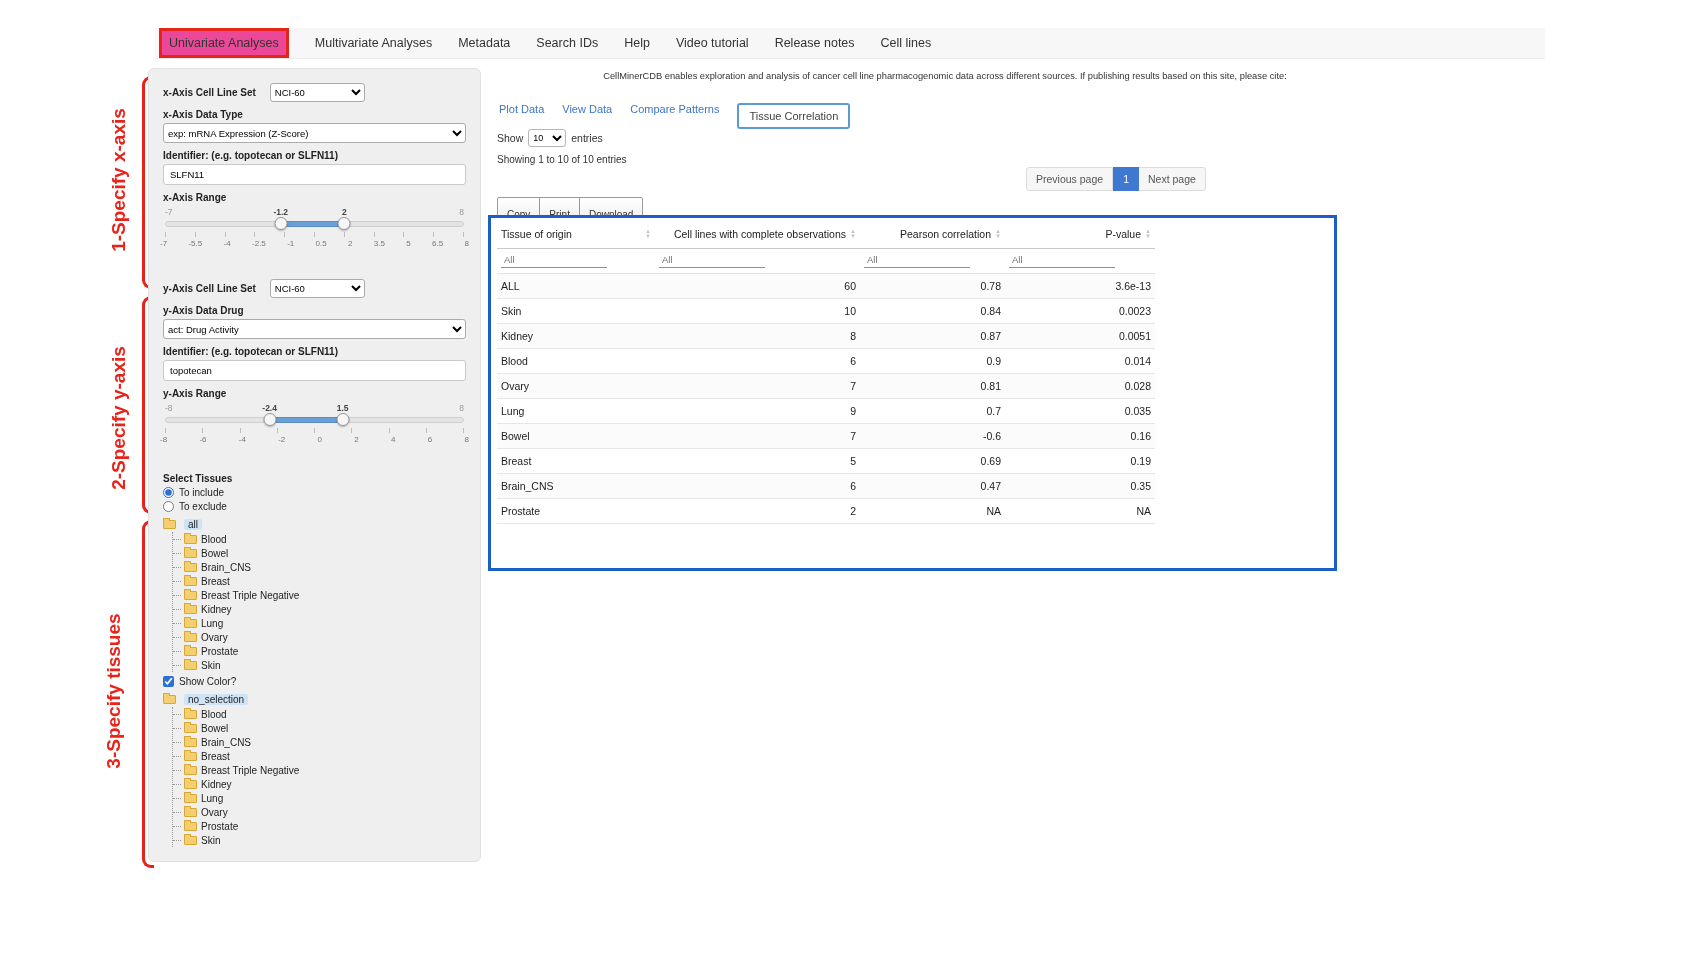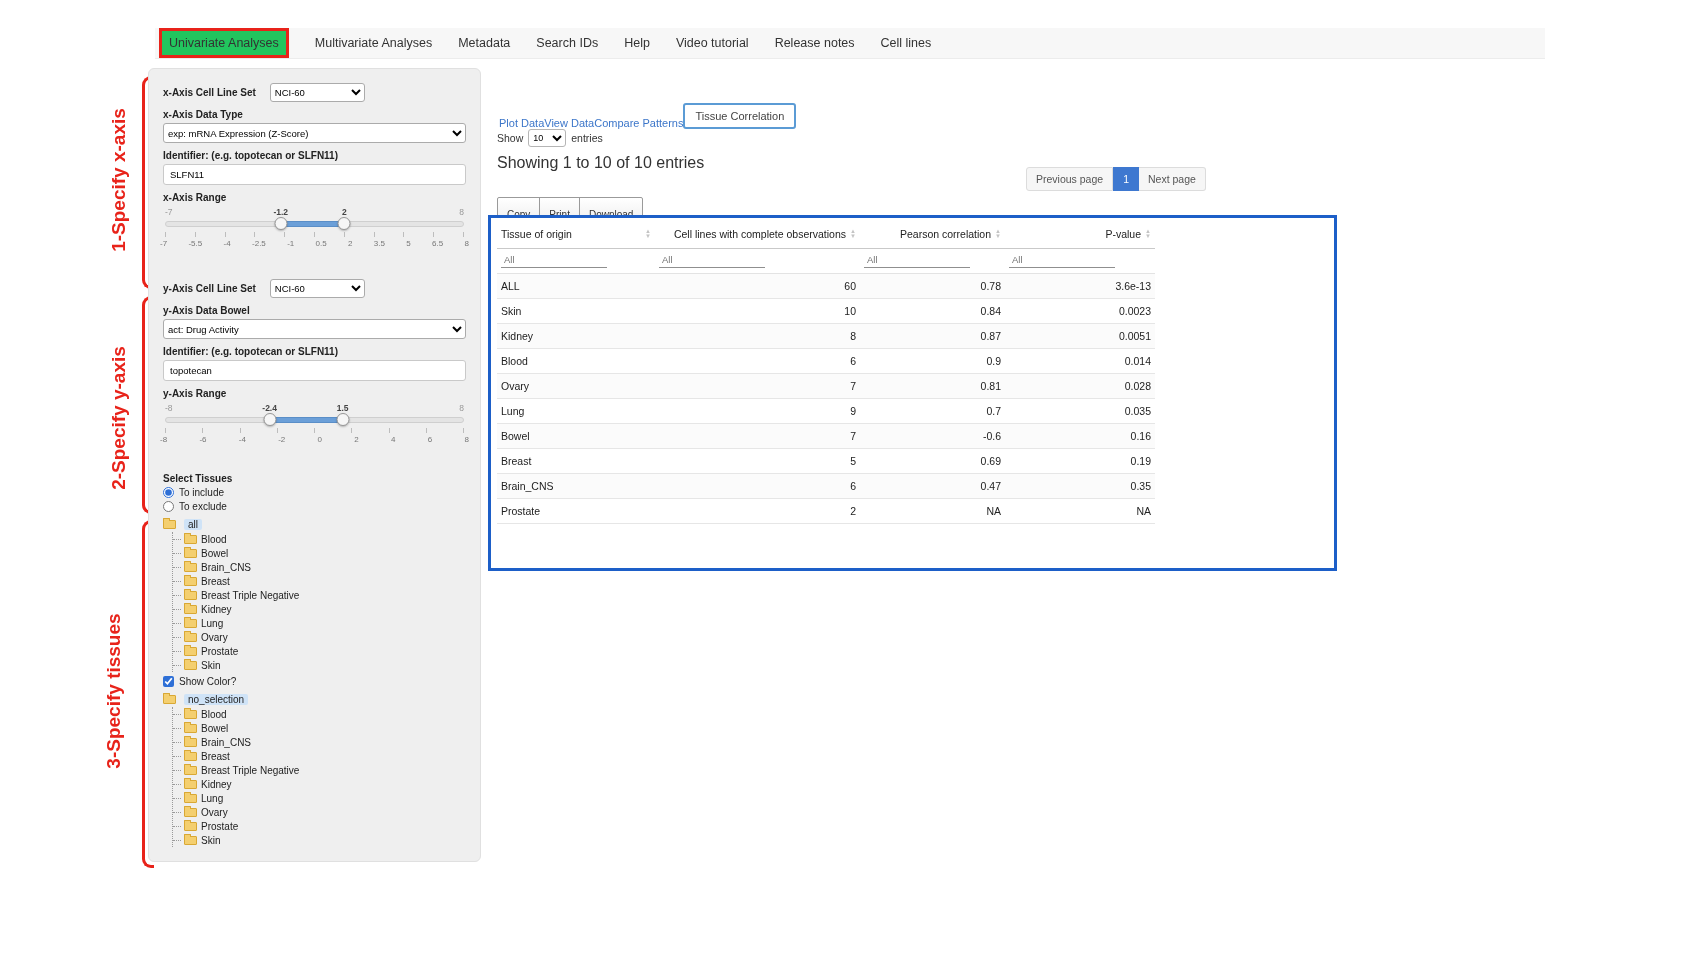--- a/index.html
+++ b/index.html
@@ -3,21 +3,21 @@
 <meta charset="utf-8">
 <style>
 :root{--red:#e8231a;--blue:#1d5fc8;--accent:#3e78d0;--link:#3c76c9}
 *{box-sizing:border-box}
 html,body{margin:0;padding:0;background:#fff}
 #app{position:relative;width:1700px;height:956px;background:#fff;font-family:"Liberation Sans",sans-serif;overflow:hidden}
 
 
 .topnav{position:absolute;left:155px;top:28px;width:1390px;height:31px;background:#f7f7f7;border-bottom:1px solid #ececec;display:flex;align-items:center;gap:26px;padding-left:6px}
 .nav-item{font-size:12.5px;color:#333;white-space:nowrap;cursor:pointer}
-.nav-item.boxed{border:3px solid var(--red);padding:5px 7px;margin:-4px 0 -4px -2px;background:#22c55e}
+.nav-item.boxed{border:3px solid var(--red);padding:5px 7px;margin:-4px 0 -4px -2px;background:#ec4899}
 
 
 .rot{position:absolute;width:170px;text-align:center;color:var(--red);font-weight:bold;font-size:19px;transform:rotate(-90deg);white-space:nowrap}
 #ann1{left:34px;top:169px}
 #ann2{left:34px;top:407px}
 #ann3{left:29px;top:680px}
 .bracket{position:absolute;left:142px;width:12px;border:3px solid var(--red);border-right:none;border-radius:9px 0 0 9px}
 #b1{top:76px;height:213px}
 #b2{top:296px;height:218px}
 #b3{top:520px;height:348px}
@@ -53,26 +53,26 @@
 .root-label{background:#cfe3f7;padding:0 4px;border-radius:2px}
 .tree-children{margin-left:9px;border-left:1px dotted #9a9a9a}
 .tree-item{display:flex;align-items:center;height:14px;cursor:pointer}
 .tree-item::before{content:"";width:8px;height:0;border-top:1px dotted #9a9a9a;margin-right:3px}
 .folder{display:inline-block;width:13px;height:9px;background:#f4cf6f;border:1px solid #d9a834;border-radius:1px;position:relative;margin-right:4px;flex:none}
 .folder::before{content:"";position:absolute;top:-3px;left:-1px;width:5px;height:2px;background:#f4cf6f;border:1px solid #d9a834;border-bottom:none;border-radius:1px 1px 0 0}
 
 
 .intro{position:absolute;left:500px;top:71px;width:890px;text-align:center;font-size:9.3px;color:#333}
 .citation{position:absolute;left:500px;top:84px;width:890px;text-align:center;font-size:9.3px;color:#3e5fbf;cursor:pointer}
-.shiny-tabs{position:absolute;left:499px;top:103px;display:flex;align-items:flex-end;}
+.shiny-tabs{position:absolute;left:499px;top:103px;display:flex;align-items:flex-start;gap:18px}
 .shiny-tab{font-size:11px;color:var(--link);cursor:pointer;white-space:nowrap}
 .shiny-tab.active{color:#444;border:2px solid #5b9bd5;border-radius:3px;padding:5px 10px;background:#fff}
 .show-entries{position:absolute;left:497px;top:129px;display:flex;align-items:center;gap:5px;font-size:10.5px;color:#333}
 .show-entries select{font-size:9px;height:18px;width:38px;background:#fff;border:1px solid #b5b5b5;border-radius:3px}
-.showing-text{position:absolute;left:497px;top:154px;font-size:16px;color:#333}
+.showing-text{position:absolute;left:497px;top:154px;font-size:10px;color:#333}
 .pagination{position:absolute;left:1026px;top:167px;display:flex}
 .page-btn{font-size:10.5px;color:#555;background:#f6f6f6;border:1px solid #dcdcdc;padding:5px 9px;cursor:pointer;white-space:nowrap}
 .page-btn.prev{border-radius:3px 0 0 3px}
 .page-btn.next{border-radius:0 3px 3px 0;border-left:none}
 .page-btn.current{background:var(--accent);color:#fff;border-color:var(--accent)}
 .dt-buttons{position:absolute;left:497px;top:197px;display:flex}
 .dt-btn{font-family:"Liberation Sans",sans-serif;font-size:10px;color:#333;background:linear-gradient(#ffffff,#e9e9e9);border:1px solid #9a9a9a;padding:11px 9px;margin-right:-1px;cursor:pointer}
 .dt-btn:first-child{border-radius:2px 0 0 2px}
 .dt-btn:last-child{border-radius:0 2px 2px 0}
 
@@ -163,21 +163,21 @@
           <span>6.5</span>
           <span>8</span>
       </div>
     </div>
 
     <div class="inline-row" style="margin-top:16px">
       <span class="sb-label-inline">y-Axis Cell Line Set</span>
       <select class="sb-select-sm"><option>NCI-60</option></select>
     </div>
 
-    <div class="sb-label">y-Axis Data Bowel</div>
+    <div class="sb-label">y-Axis Data Drug</div>
     <select class="sb-select-full"><option>act: Drug Activity</option></select>
 
     <div class="sb-label">Identifier: (e.g. topotecan or SLFN11)</div>
     <input class="sb-input" value="topotecan" style="">
 
     <div class="sb-label">y-Axis Range</div>
     <div class="irs">
       <span class="irs-min">-8</span>
       <span class="irs-max">8</span>
       <span class="irs-from" style="left:35%">-2.4</span>
@@ -317,20 +317,21 @@
             <span>Prostate</span>
           </div>
         <div class="tree-item">
             <span class="folder"></span>
             <span>Skin</span>
           </div>
       </div>
     </div>
   </aside>
 
+  <div class="intro">CellMinerCDB enables exploration and analysis of cancer cell line pharmacogenomic data across different sources. If publishing results based on this site, please cite:</div>
 
   <div class="shiny-tabs">
     <span class="shiny-tab">Plot Data</span>
     <span class="shiny-tab">View Data</span>
     <span class="shiny-tab">Compare Patterns</span>
     <span class="shiny-tab active">Tissue Correlation</span>
   </div>
 
   <div class="show-entries">
     <span>Show</span>

